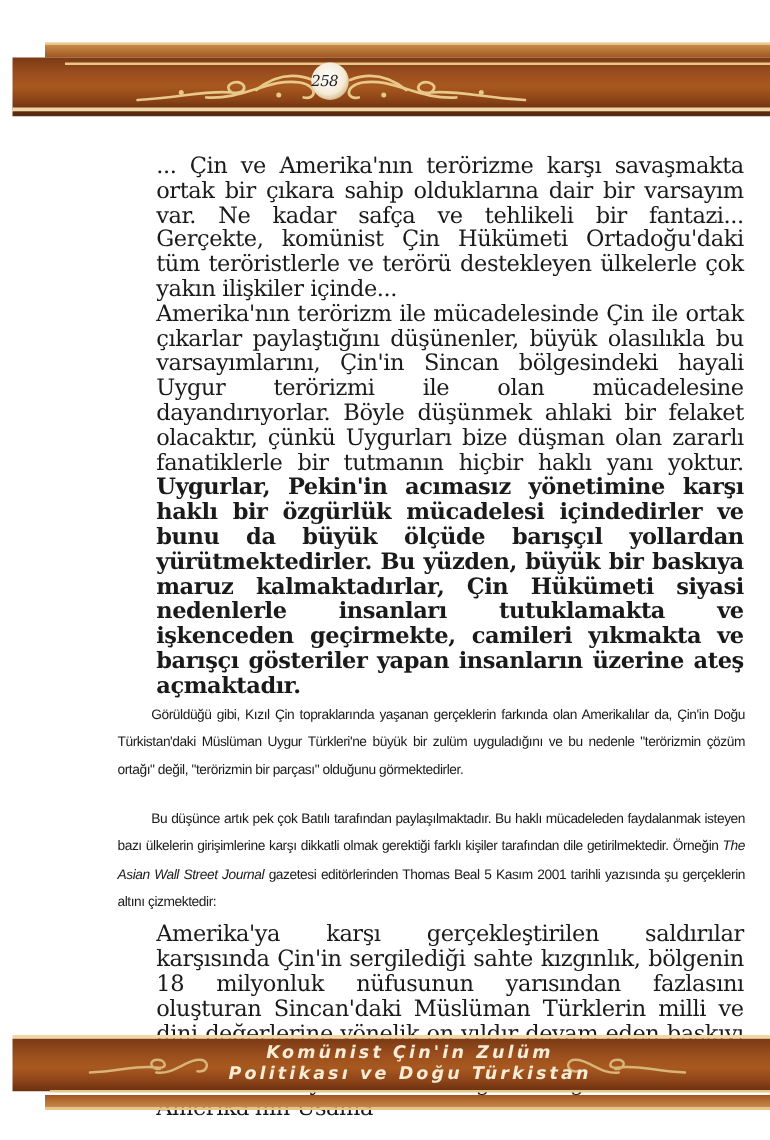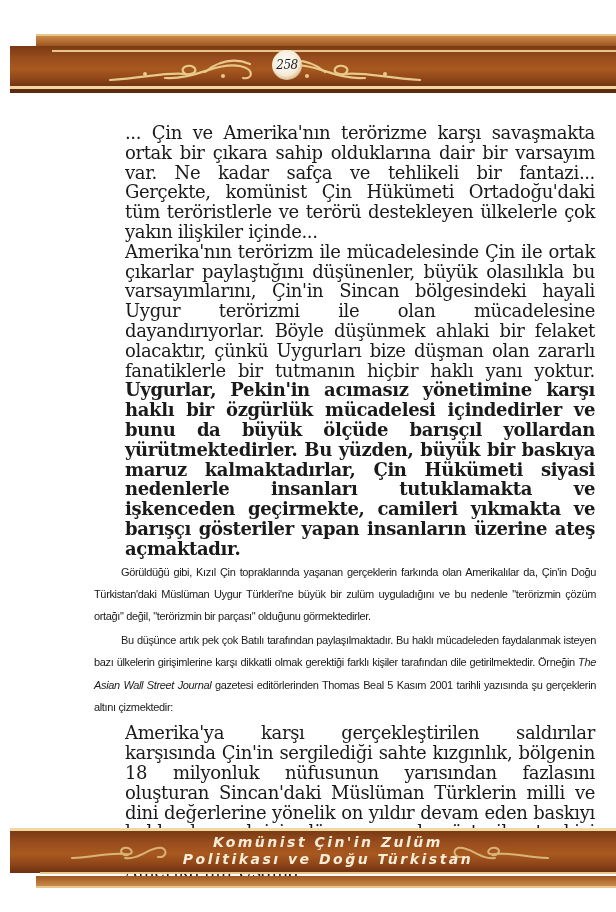--- a/index.html
+++ b/index.html
@@ -10,23 +10,23 @@
   .band { position:absolute; left:0; width:616px;padding-left:40px; }
   .wood { background: linear-gradient(180deg,#7a3a14 0%,#9a4e1e 30%,#a8591f 55%,#8d4418 80%,#6a3010 100%); }
   .header-band { top:34px; height:62px; }
   .header-band .top-step { position:absolute; left:36px; right:0; top:0; height:10px;
        background:linear-gradient(180deg,#c98a4a,#9e561f); border-top:2px solid #e9c48a; }
   .header-band .body { position:absolute; left:10px; right:0; top:12px; height:42px; }
   .header-band .inner-line { position:absolute; left:52px; right:0; top:16px; height:2px; background:#e7c689; }
   .header-band .bottom-line { position:absolute; left:10px; right:0; top:52px; height:3px; background:#f0d7a4; }
   .header-band .bottom-shade { position:absolute; left:10px; right:0; top:55px; height:4px; background:#5c2a0e; }
   .ornament { position:absolute; top:18px; left:105px; width:320px; height:34px; }
-  .medallion { position:absolute; left:272px; top:50px; width:30px; height:30px; border-radius:50%;
+  .medallion { position:absolute; left:249px; top:50px; width:30px; height:30px; border-radius:50%;
        background:radial-gradient(circle at 45% 40%,#ffffff 0%,#f4ead6 55%,#c9a060 85%,#8a5a22 100%);
-       display:flex; align-items:center; justify-content:center; }
+       display:flex; align-items:center; }
   .page-number { font-family:"DejaVu Serif", serif; font-style:italic; font-size:12px; color:#222; letter-spacing:-0.5px; }
 
   
   .footer-band { top:828px; height:68px; }
   .footer-band .top-line { position:absolute; left:10px; right:0; top:0; height:3px; background:#f0d7a4; }
   .footer-band .body { position:absolute; left:10px; right:0; top:3px; height:42px; }
   .footer-band .inner-line { position:absolute; left:40px; right:36px; top:44px; height:2px; background:#e7c689; }
   .footer-band .bottom-step { position:absolute; left:36px; right:14px; top:48px; height:10px;
        background:linear-gradient(180deg,#9e561f,#c98a4a); border-bottom:2px solid #e9c48a; }
   .footer-title { position:absolute; left:0; right:0; top:6px; text-align:center;
@@ -38,21 +38,21 @@
   
   .content { position:absolute; left:94px; width:502px; top:123px; }
   .quote { margin-left:31px; width:470px; font-size:18px; line-height:19.8px; text-align:justify;
            font-family:"DejaVu Serif", serif; letter-spacing:-0.35px; }
   .quote p { margin:0; }
   .para { font-size:11px; line-height:22.4px; text-align:justify; text-indent:27px; margin:0;
           letter-spacing:-0.35px; font-family:Liberation Sans, sans-serif; }
   b { font-weight:bold; }
   .q1 { }
   .p1 { margin-top:2px; }
-  .p2 { margin-top:1px; }
+  .p2 { margin-top:16px; }
   .q2 { margin-top:5px; }
 </style>
 </head>
 <body>
 
 <div class="band header-band">
   <div class="top-step"></div>
   <div class="body wood"></div>
   <div class="inner-line"></div>
   <svg class="ornament" viewBox="0 0 320 34">

